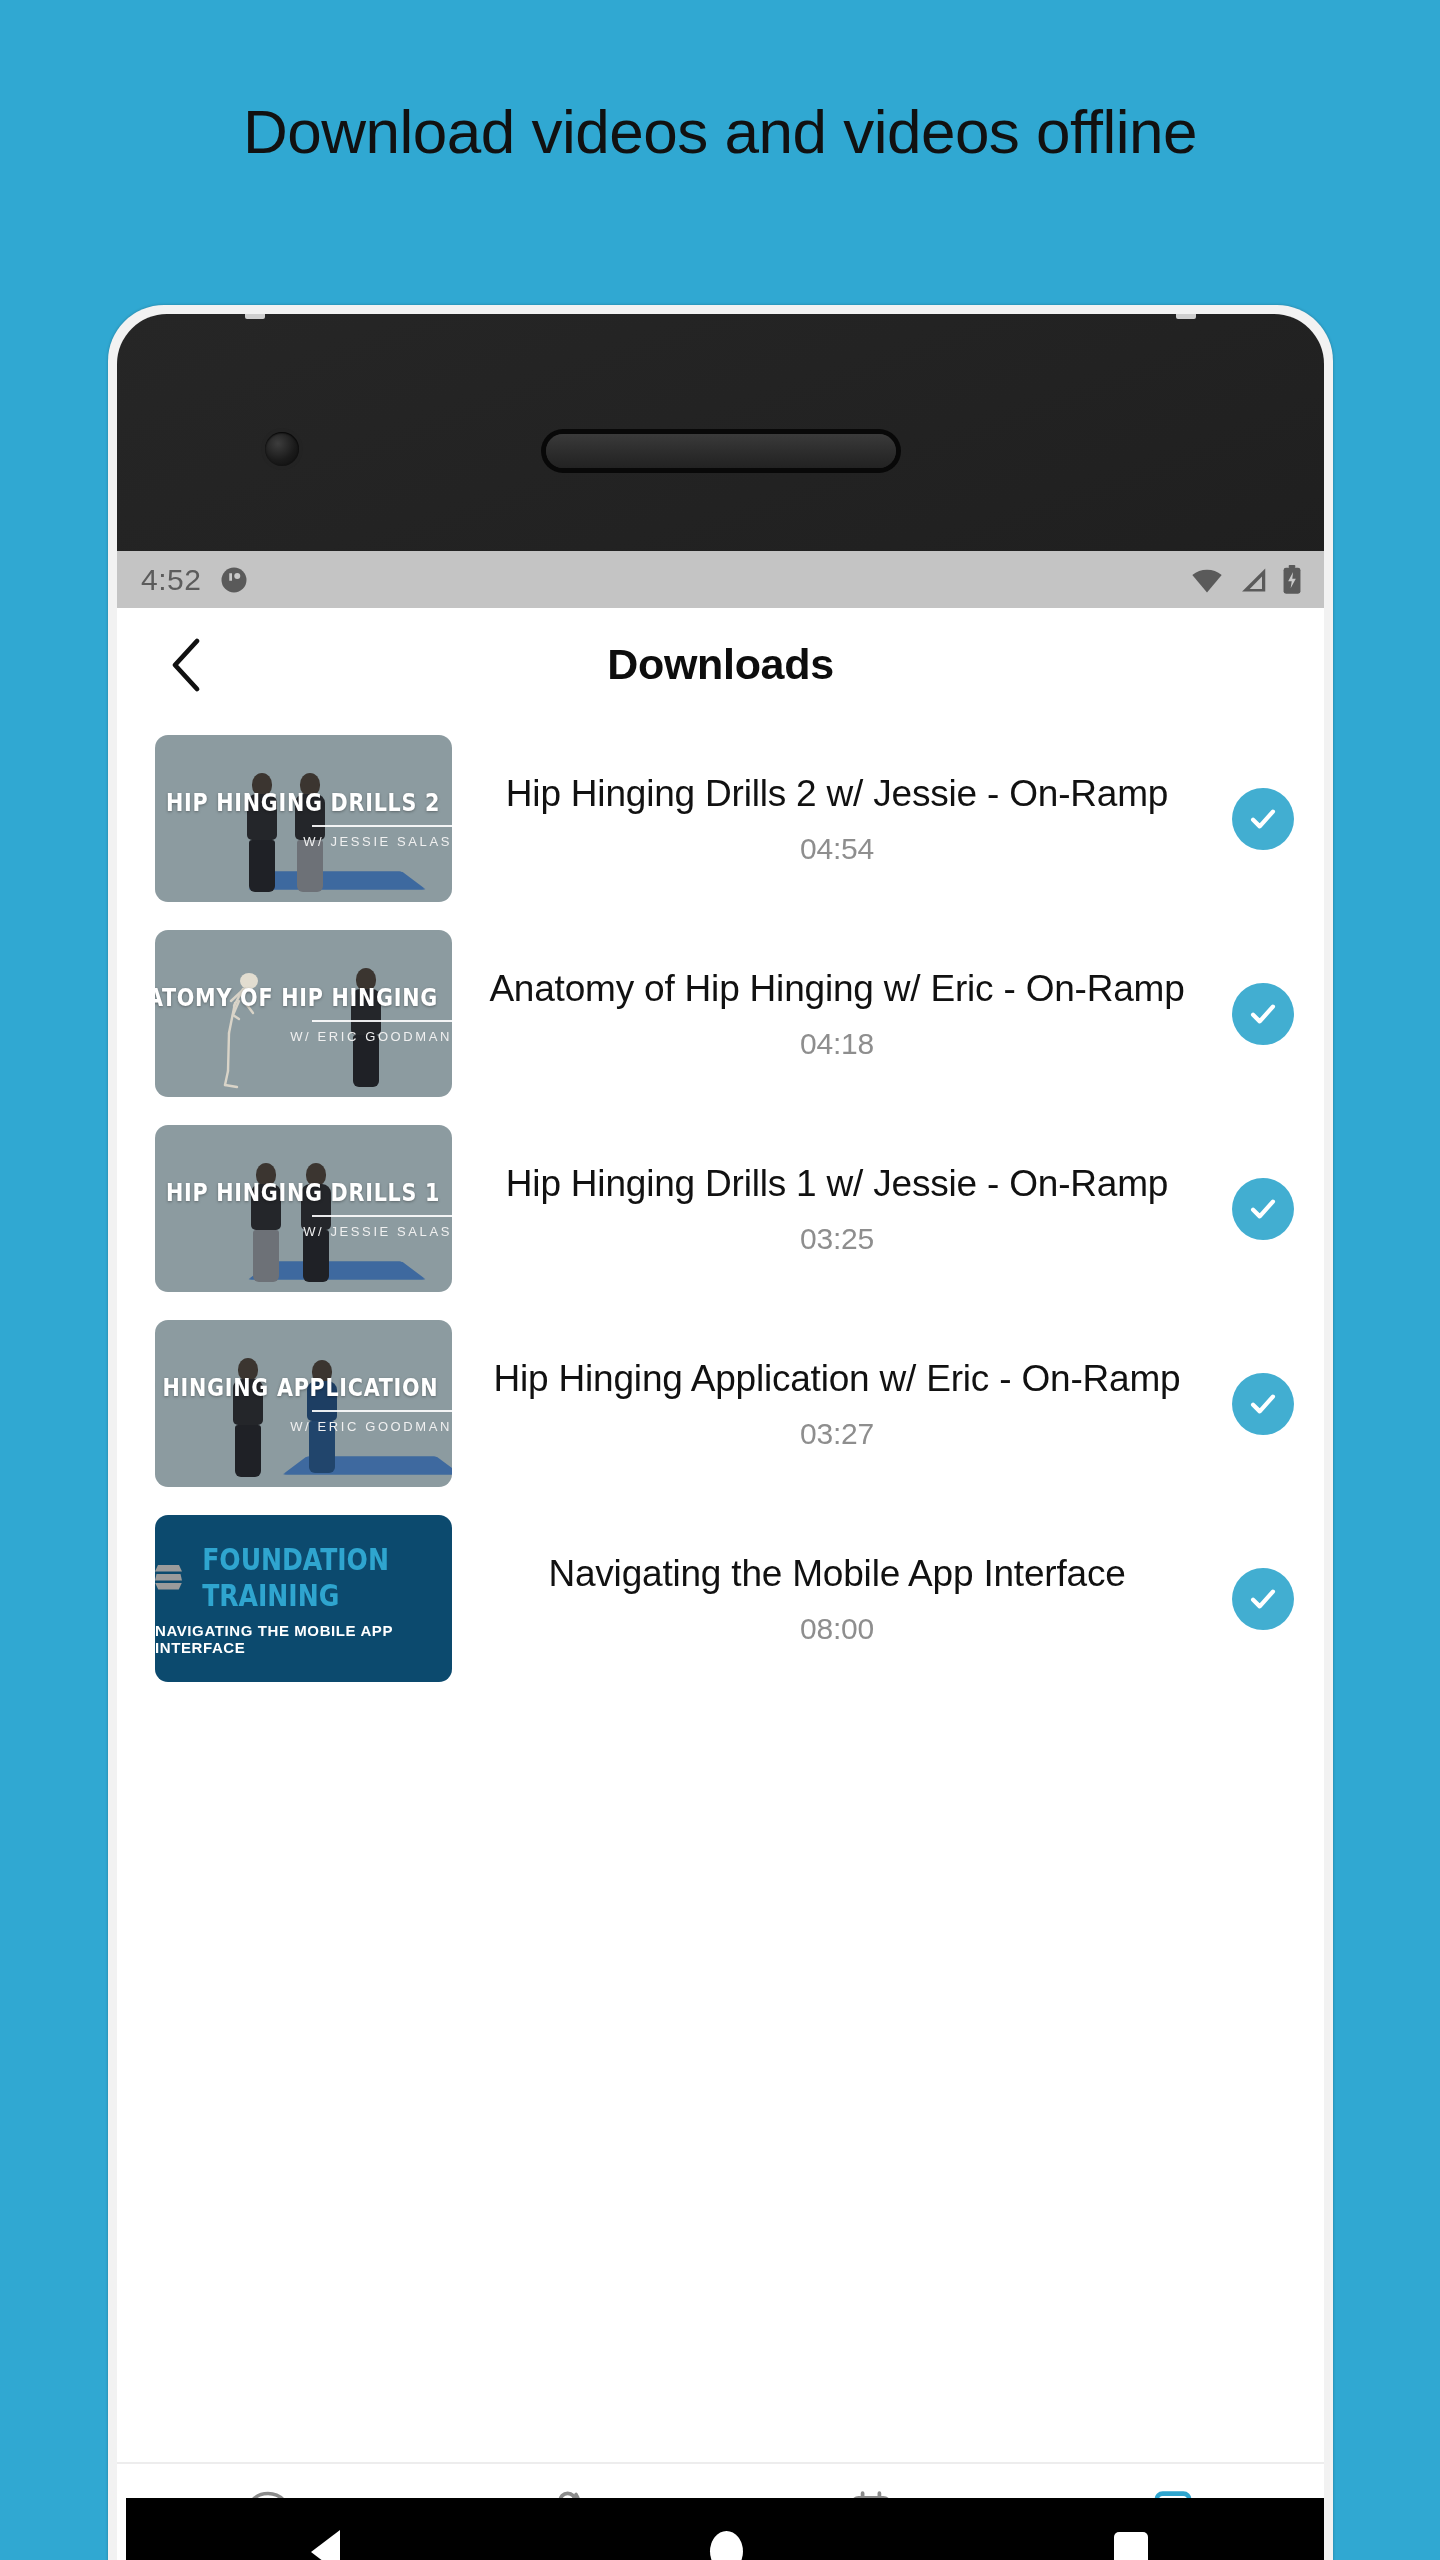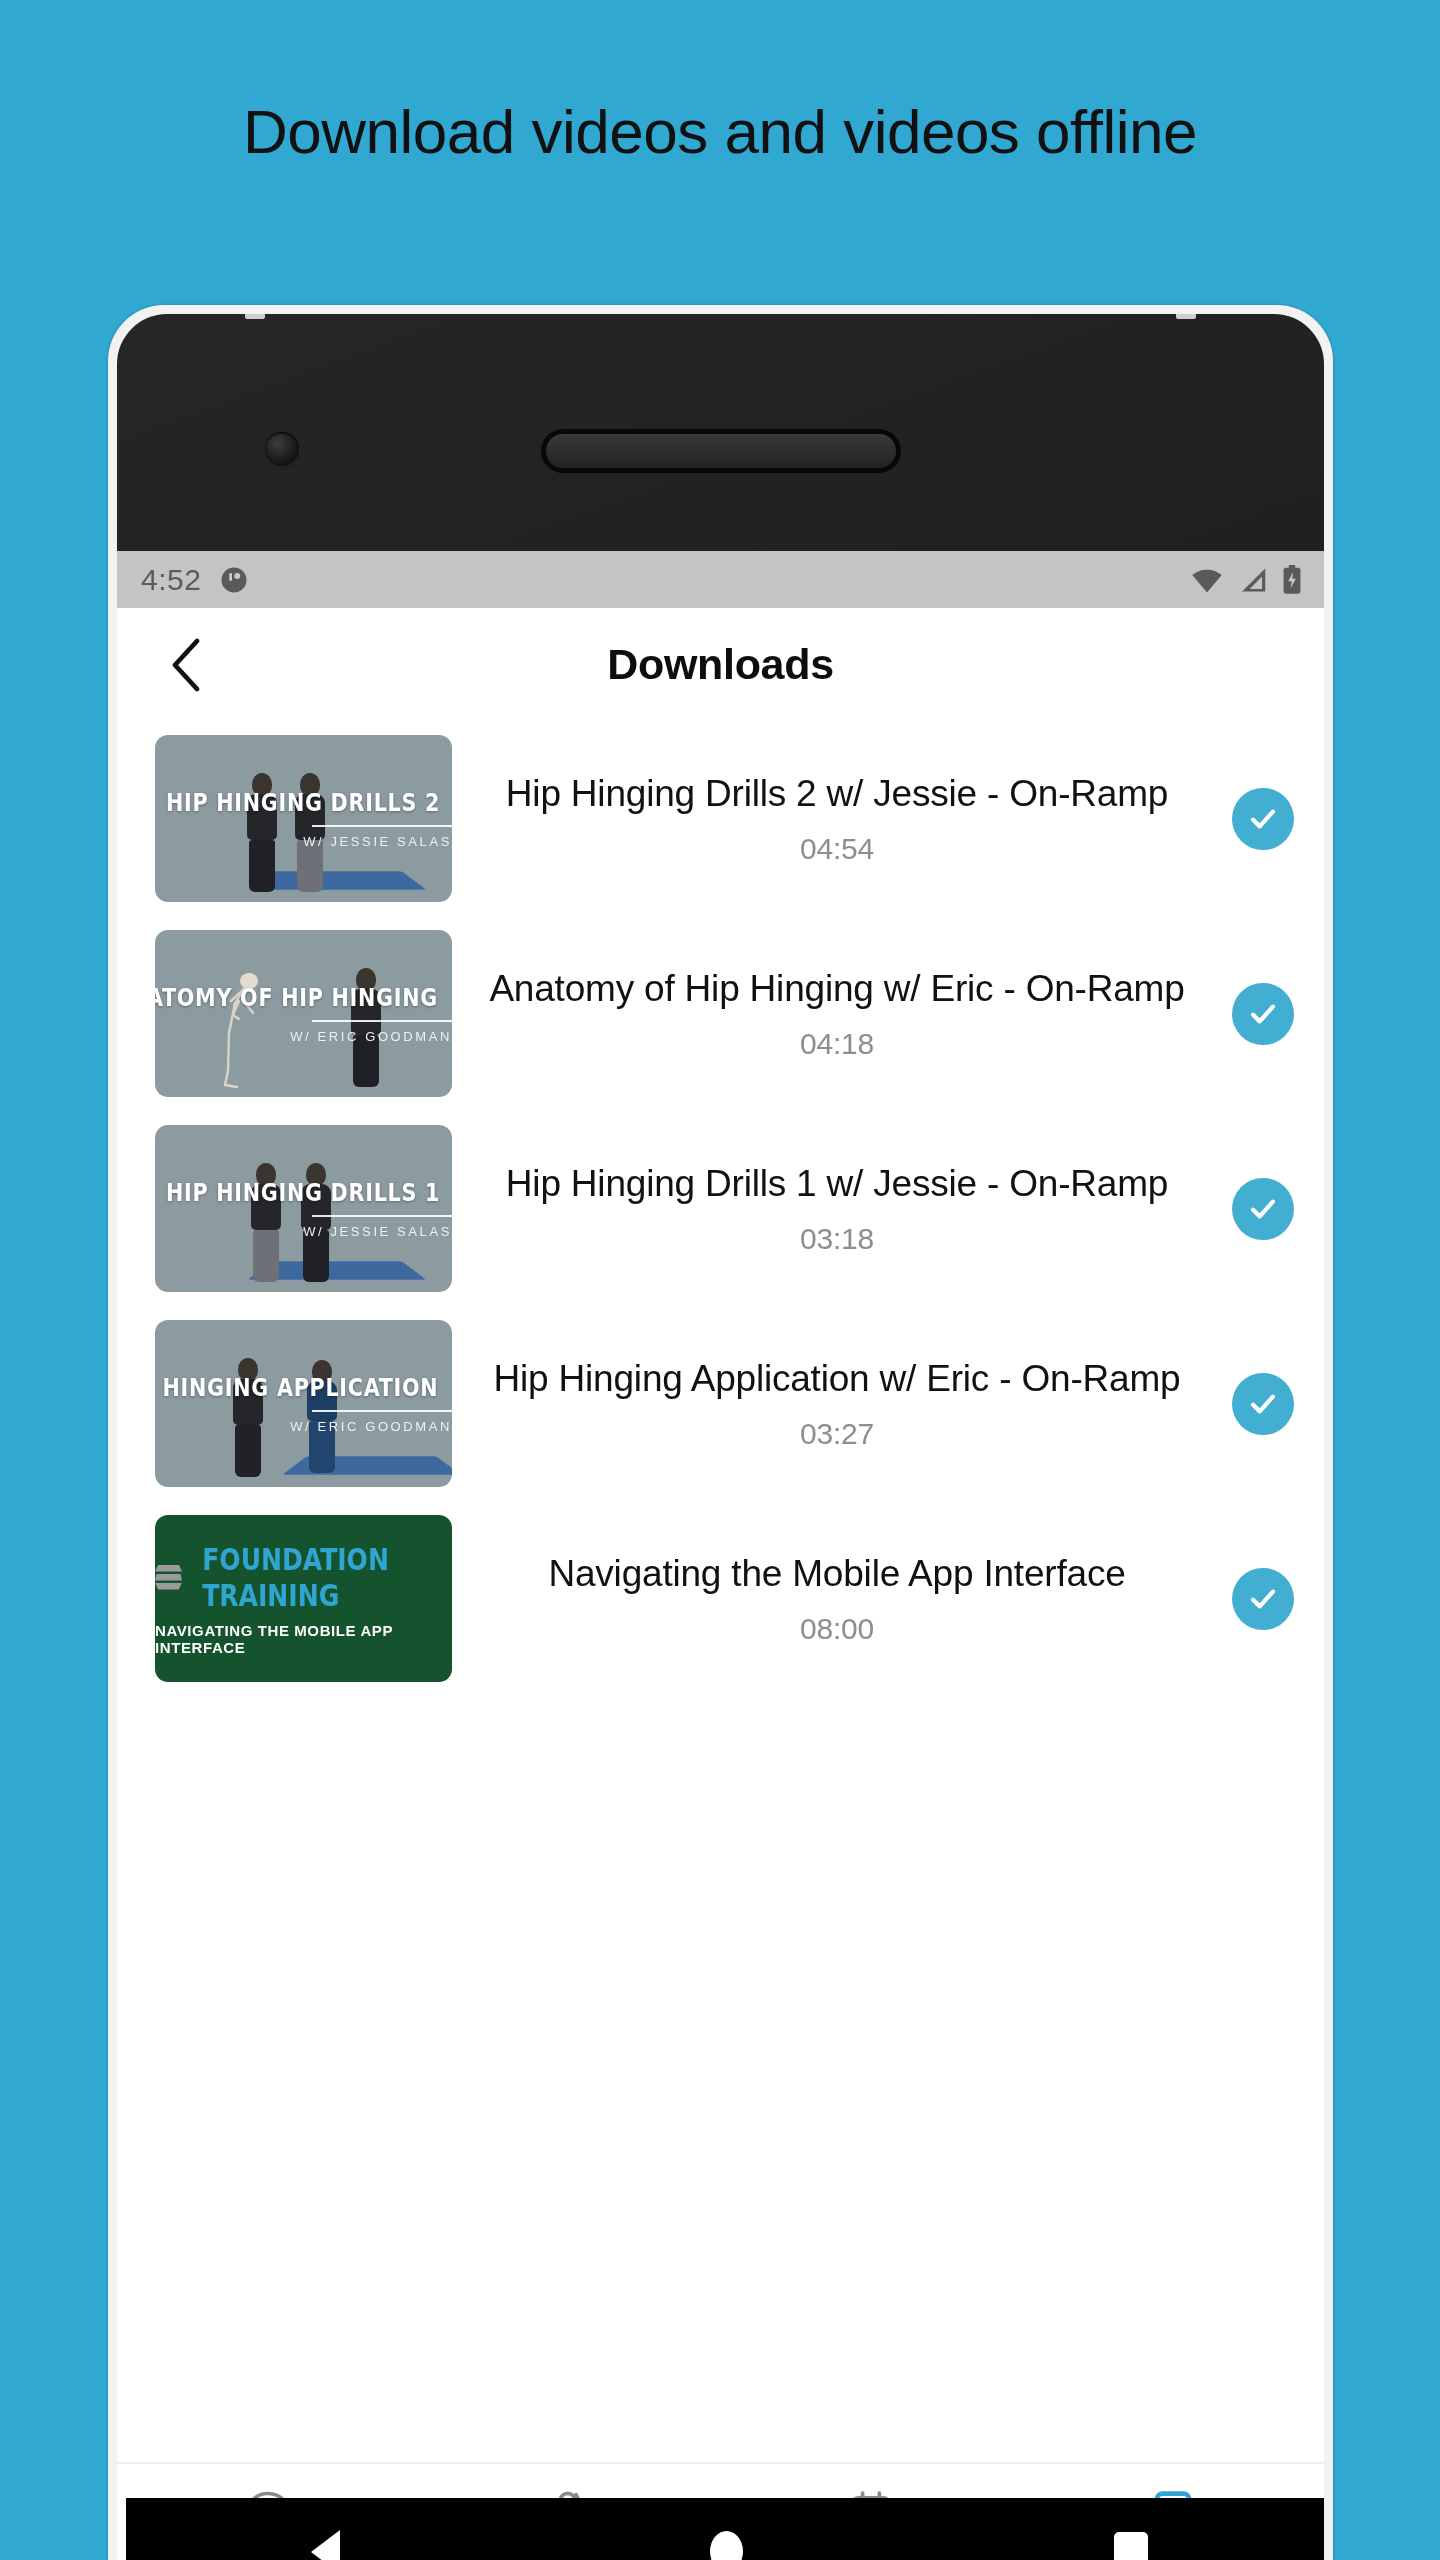--- a/index.html
+++ b/index.html
@@ -112,21 +112,21 @@
     gap: 28px;
   }
   .thumb {
     position: relative;
     width: 297px; height: 167px;
     border-radius: 13px;
     overflow: hidden;
     flex: 0 0 auto;
     background: #8c9ba0;
   }
-  .thumb.dark { background: #14532d; }
+  .thumb.dark { background: #0c4a6e; }
   .thumb .tcontent {
     position: absolute; inset: 0;
     display: flex; flex-direction: column;
     align-items: flex-end; justify-content: center;
   }
   .t-title {
     color: #ffffff;
     font-family: "DejaVu Sans Condensed", "Liberation Sans Narrow", "Liberation Sans", sans-serif;
     font-weight: 700;
     font-size: 25px;
@@ -350,21 +350,21 @@
                 <div class="legs"></div>
             </div>
             <div class="tcontent">
               <div class="t-title">HIP HINGING DRILLS 1</div>
               <div class="t-rule"></div>
               <div class="t-sub">W/ JESSIE SALAS</div>
             </div>
           </div>
           <div class="row-text">
             <div class="row-title">Hip Hinging Drills 1 w/ Jessie - On-Ramp</div>
-            <div class="row-dur">03:18</div>
+            <div class="row-dur">03:25</div>
           </div>
           <div class="check">
             <svg width="34" height="34" viewBox="0 0 24 24">
               <path d="M5 12.6 9.7 17.2 19 6.8" stroke="#fff" stroke-width="3" fill="none" stroke-linecap="round" stroke-linejoin="round"></path>
             </svg>
           </div>
         </div>
 
         <div class="dl-row">
           <div class="thumb">

